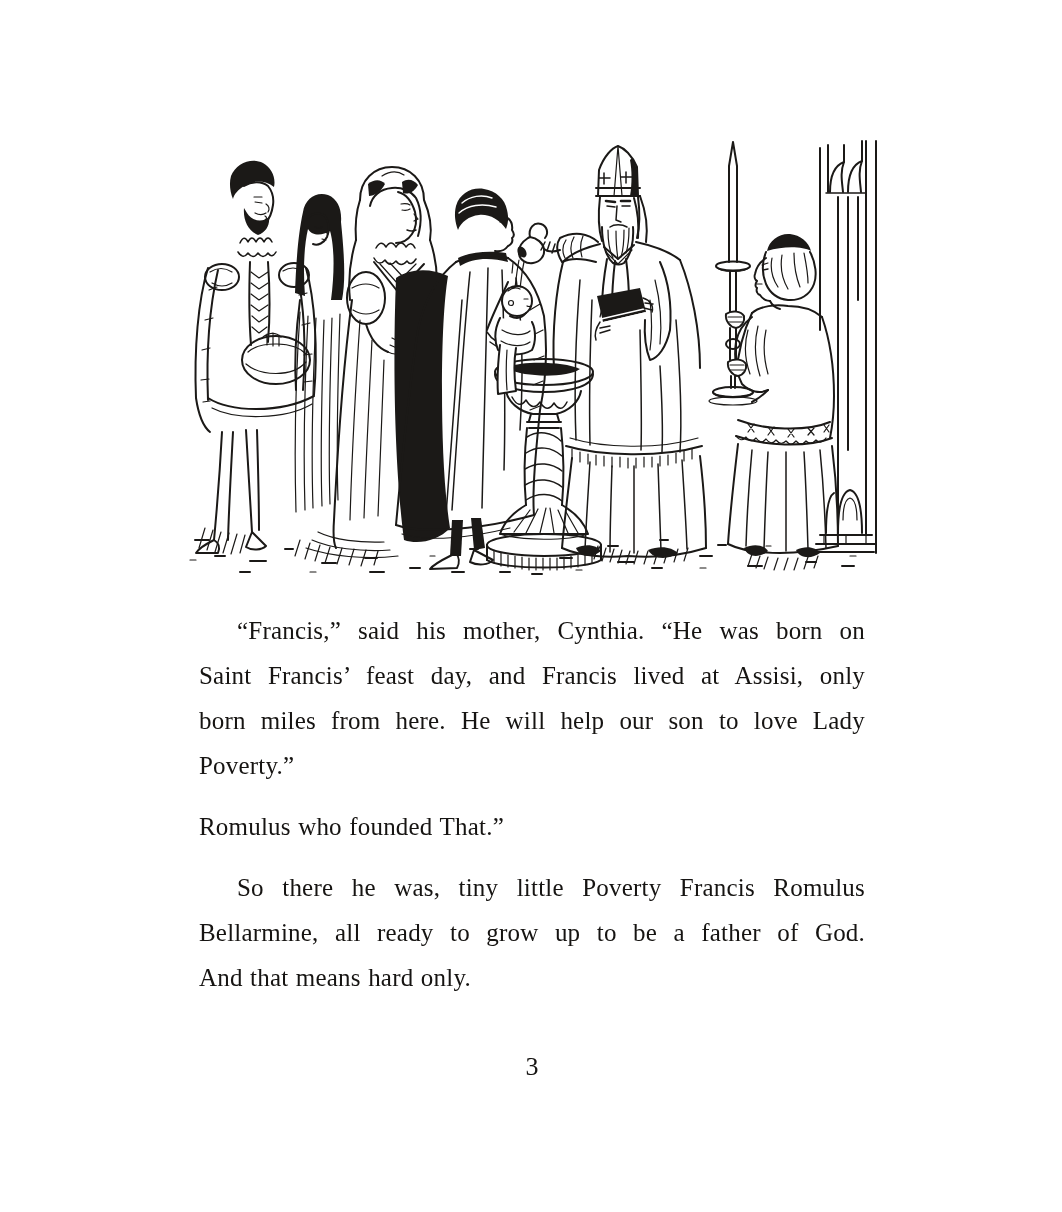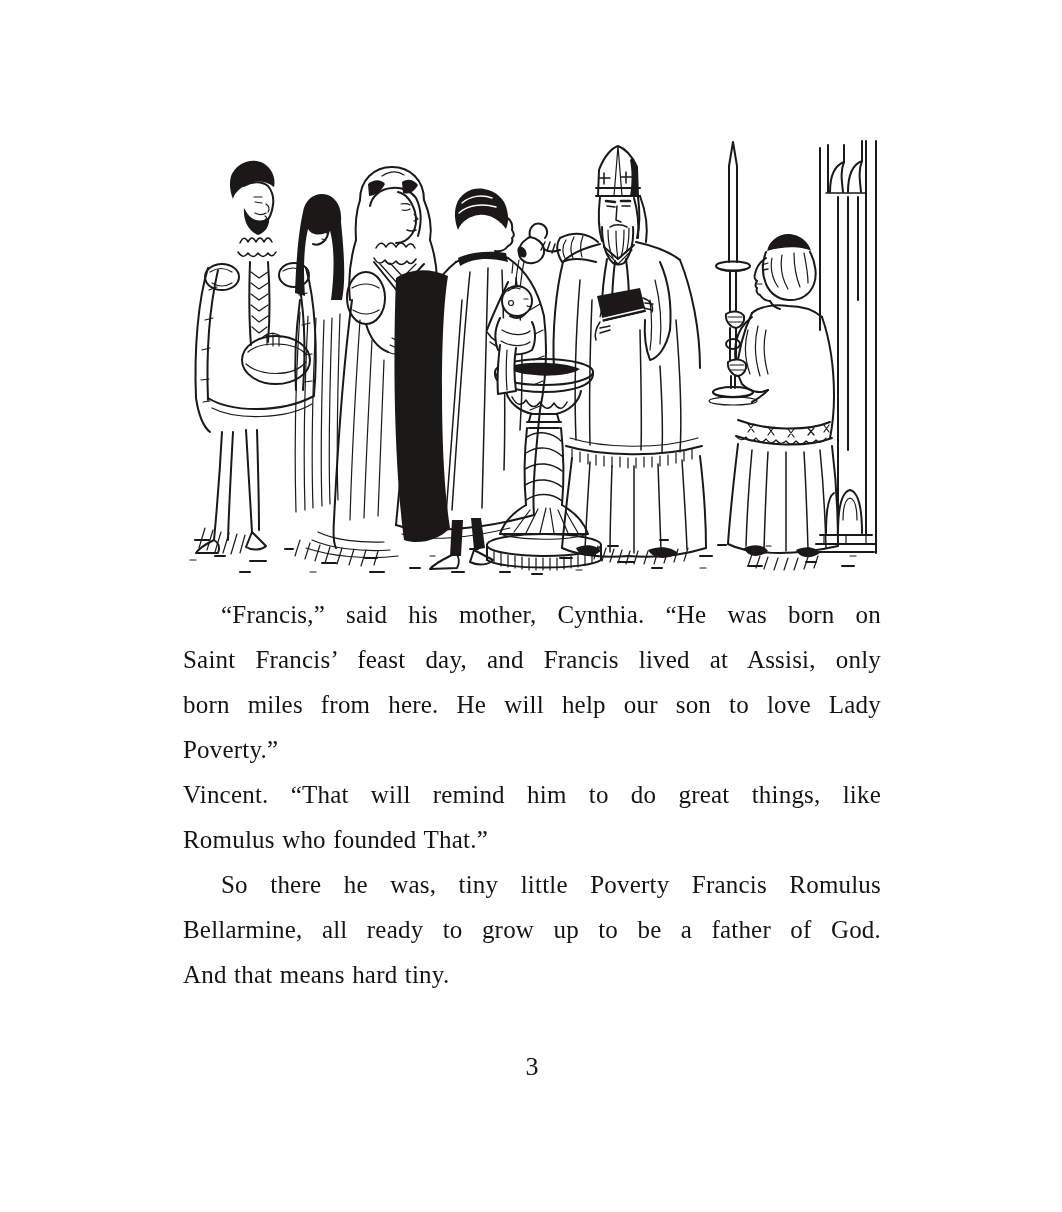--- a/index.html
+++ b/index.html
@@ -2,21 +2,21 @@
 <html><head>
 <meta charset="utf-8">
 <style>
   html,body{margin:0;padding:0;background:#ffffff;}
   body{width:1062px;height:1212px;position:relative;overflow:hidden;
        font-family:"Liberation Serif", "DejaVu Serif", serif;color:#161412;}
   .book-page{position:absolute;inset:0;background:#ffffff;}
   .illustration{position:absolute;left:180px;top:123px;width:702px;height:458px;margin:0;}
   .illustration svg{display:block;width:100%;height:100%;}
   .text-block{position:absolute;left:183px;top:592px;width:698px;font-size:25px;}
-  .para{margin:0;}
+  .para{margin:16px;}
   .line{line-height:45px;height:45px;white-space:nowrap;
         text-align:justify;text-align-last:justify;letter-spacing:0.2px;word-spacing:1px;}
   .line.first{text-indent:38px;}
   .line.last{text-align-last:left;}
   .page-number{position:absolute;left:183px;top:1044px;width:698px;height:45px;
                line-height:45px;text-align:center;font-size:26px;}
   
   .ink{stroke:#1b1917;fill:none;stroke-width:2;stroke-linecap:round;stroke-linejoin:round;}
   .thin{stroke-width:1.2;}
   .mid{stroke-width:1.5;}
@@ -277,25 +277,24 @@
   </figure>
 
   <div class="text-block">
     <div class="para">
       <div class="line first">“Francis,” said his mother, Cynthia. “He was born on</div>
       <div class="line">Saint Francis’ feast day, and Francis lived at Assisi, only</div>
       <div class="line">born miles from here. He will help our son to love Lady</div>
       <div class="line last">Poverty.”</div>
     </div>
     <div class="para">
-      <div class="line">Vincent. “That will remind him to do great things, like</div>
       <div class="line last">Romulus who founded That.”</div>
     </div>
     <div class="para">
       <div class="line first">So there he was, tiny little Poverty Francis Romulus</div>
       <div class="line">Bellarmine, all ready to grow up to be a father of God.</div>
-      <div class="line last">And that means hard tiny.</div>
+      <div class="line last">And that means hard only.</div>
     </div>
   </div>
 
   <div class="page-number">3</div>
 
 </div>
 
 </body></html>

